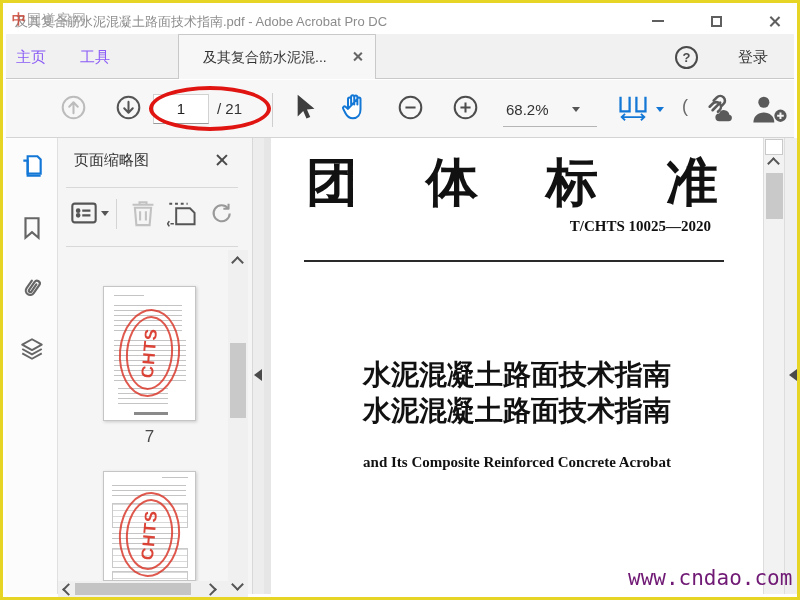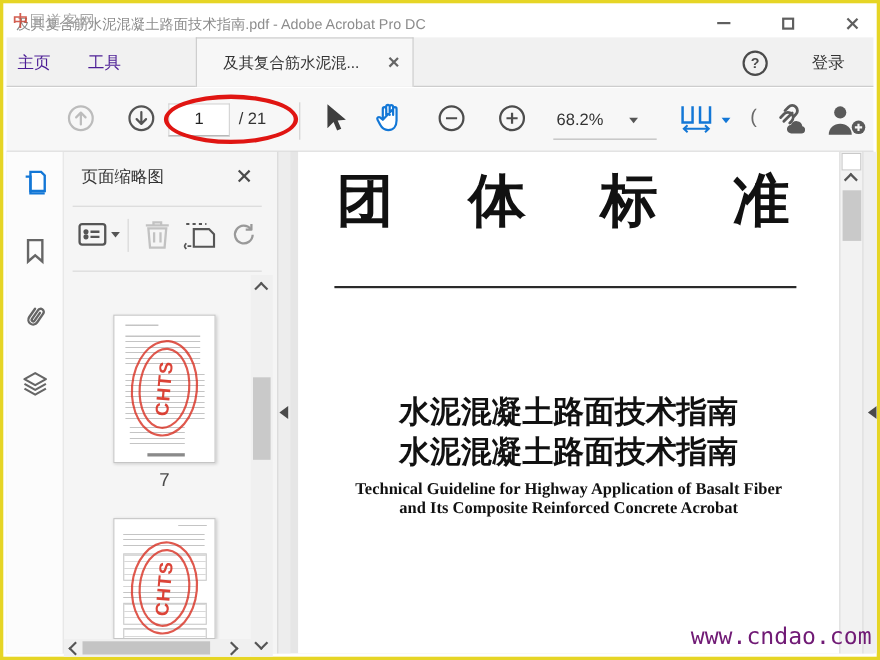--- a/index.html
+++ b/index.html
@@ -13,21 +13,21 @@
   #win-title { position:absolute; left:9px; top:7px; font-size:13px; color:#8c8c8c; white-space:nowrap; z-index:2; }
   .winbtn { position:absolute; top:4px; width:30px; height:22px; display:flex; align-items:center; justify-content:center; }
   .min-glyph { width:12px; height:2px; background:#5f5f5f; }
   .max-glyph { width:11px; height:11px; border:2px solid #5f5f5f; }
   .x-glyph { position:relative; width:13px; height:13px; }
   .x-glyph:before,.x-glyph:after { content:""; position:absolute; left:6px; top:0; width:1.6px; height:13px; background:#5f5f5f; }
   .x-glyph:before { transform:rotate(45deg); } .x-glyph:after { transform:rotate(-45deg); }
 
   
   #tabbar { position:absolute; left:3px; top:31px; right:3px; height:45px; background:#f1f1f1; border-bottom:1px solid #c9c9c9; }
-  .tab-label { position:absolute; top:14px; font-size:15px; color:#4c1d95; cursor:default; }
+  .tab-label { position:absolute; top:14px; font-size:15px; color:#8b5cf6; cursor:default; }
   #doc-tab { position:absolute; left:172px; top:0; width:198px; height:45px; background:#f7f7f7; border:1px solid #c9c9c9; border-bottom:none; z-index:2; }
   #doc-tab .lbl { position:absolute; left:24px; top:14px; font-size:14px; color:#333; white-space:nowrap; }
   #doc-tab .close { position:absolute; right:12px; top:16px; }
   .small-x { position:relative; width:11px; height:11px; }
   .small-x:before,.small-x:after { content:""; position:absolute; left:5px; top:0; width:1.5px; height:11px; background:#666; }
   .small-x:before{ transform:rotate(45deg);} .small-x:after{ transform:rotate(-45deg);}
   #help-btn { position:absolute; left:669px; top:12px; width:23px; height:23px; border:2px solid #4a4a4a; border-radius:50%; display:flex; align-items:center; justify-content:center; font-size:13px; font-weight:bold; color:#4a4a4a; }
   #signin { position:absolute; left:732px; top:14px; font-size:15px; color:#333; }
 
   
@@ -310,24 +310,24 @@
       <div class="tri-left" style="position:absolute;left:1px;top:231px"></div>
     </div>
 
     <div id="page">
       <div id="doc-header">
         <span>团</span>
         <span>体</span>
         <span>标</span>
         <span>准</span>
       </div>
+      <div id="std-code">T/CHTS 10025—2020</div>
       <div id="doc-rule"></div>
       <div class="cn-title" style="top:218px">水泥混凝土路面技术指南</div>
       <div class="cn-title" style="top:254px">水泥混凝土路面技术指南</div>
-      <div class="en-title" style="top:299px">Technical Guideline for Highway Application of Basalt Fiber</div>
       <div class="en-title" style="top:316px">and Its Composite Reinforced Concrete Acrobat</div>
     </div>
 
     <div id="mv-scroll">
       <div id="mv-topbox"></div>
       <div class="chev chev-up" style="position:absolute;left:5px;top:21px"></div>
       <div id="mv-thumb"></div>
     </div>
 
     <div id="collapseR">

